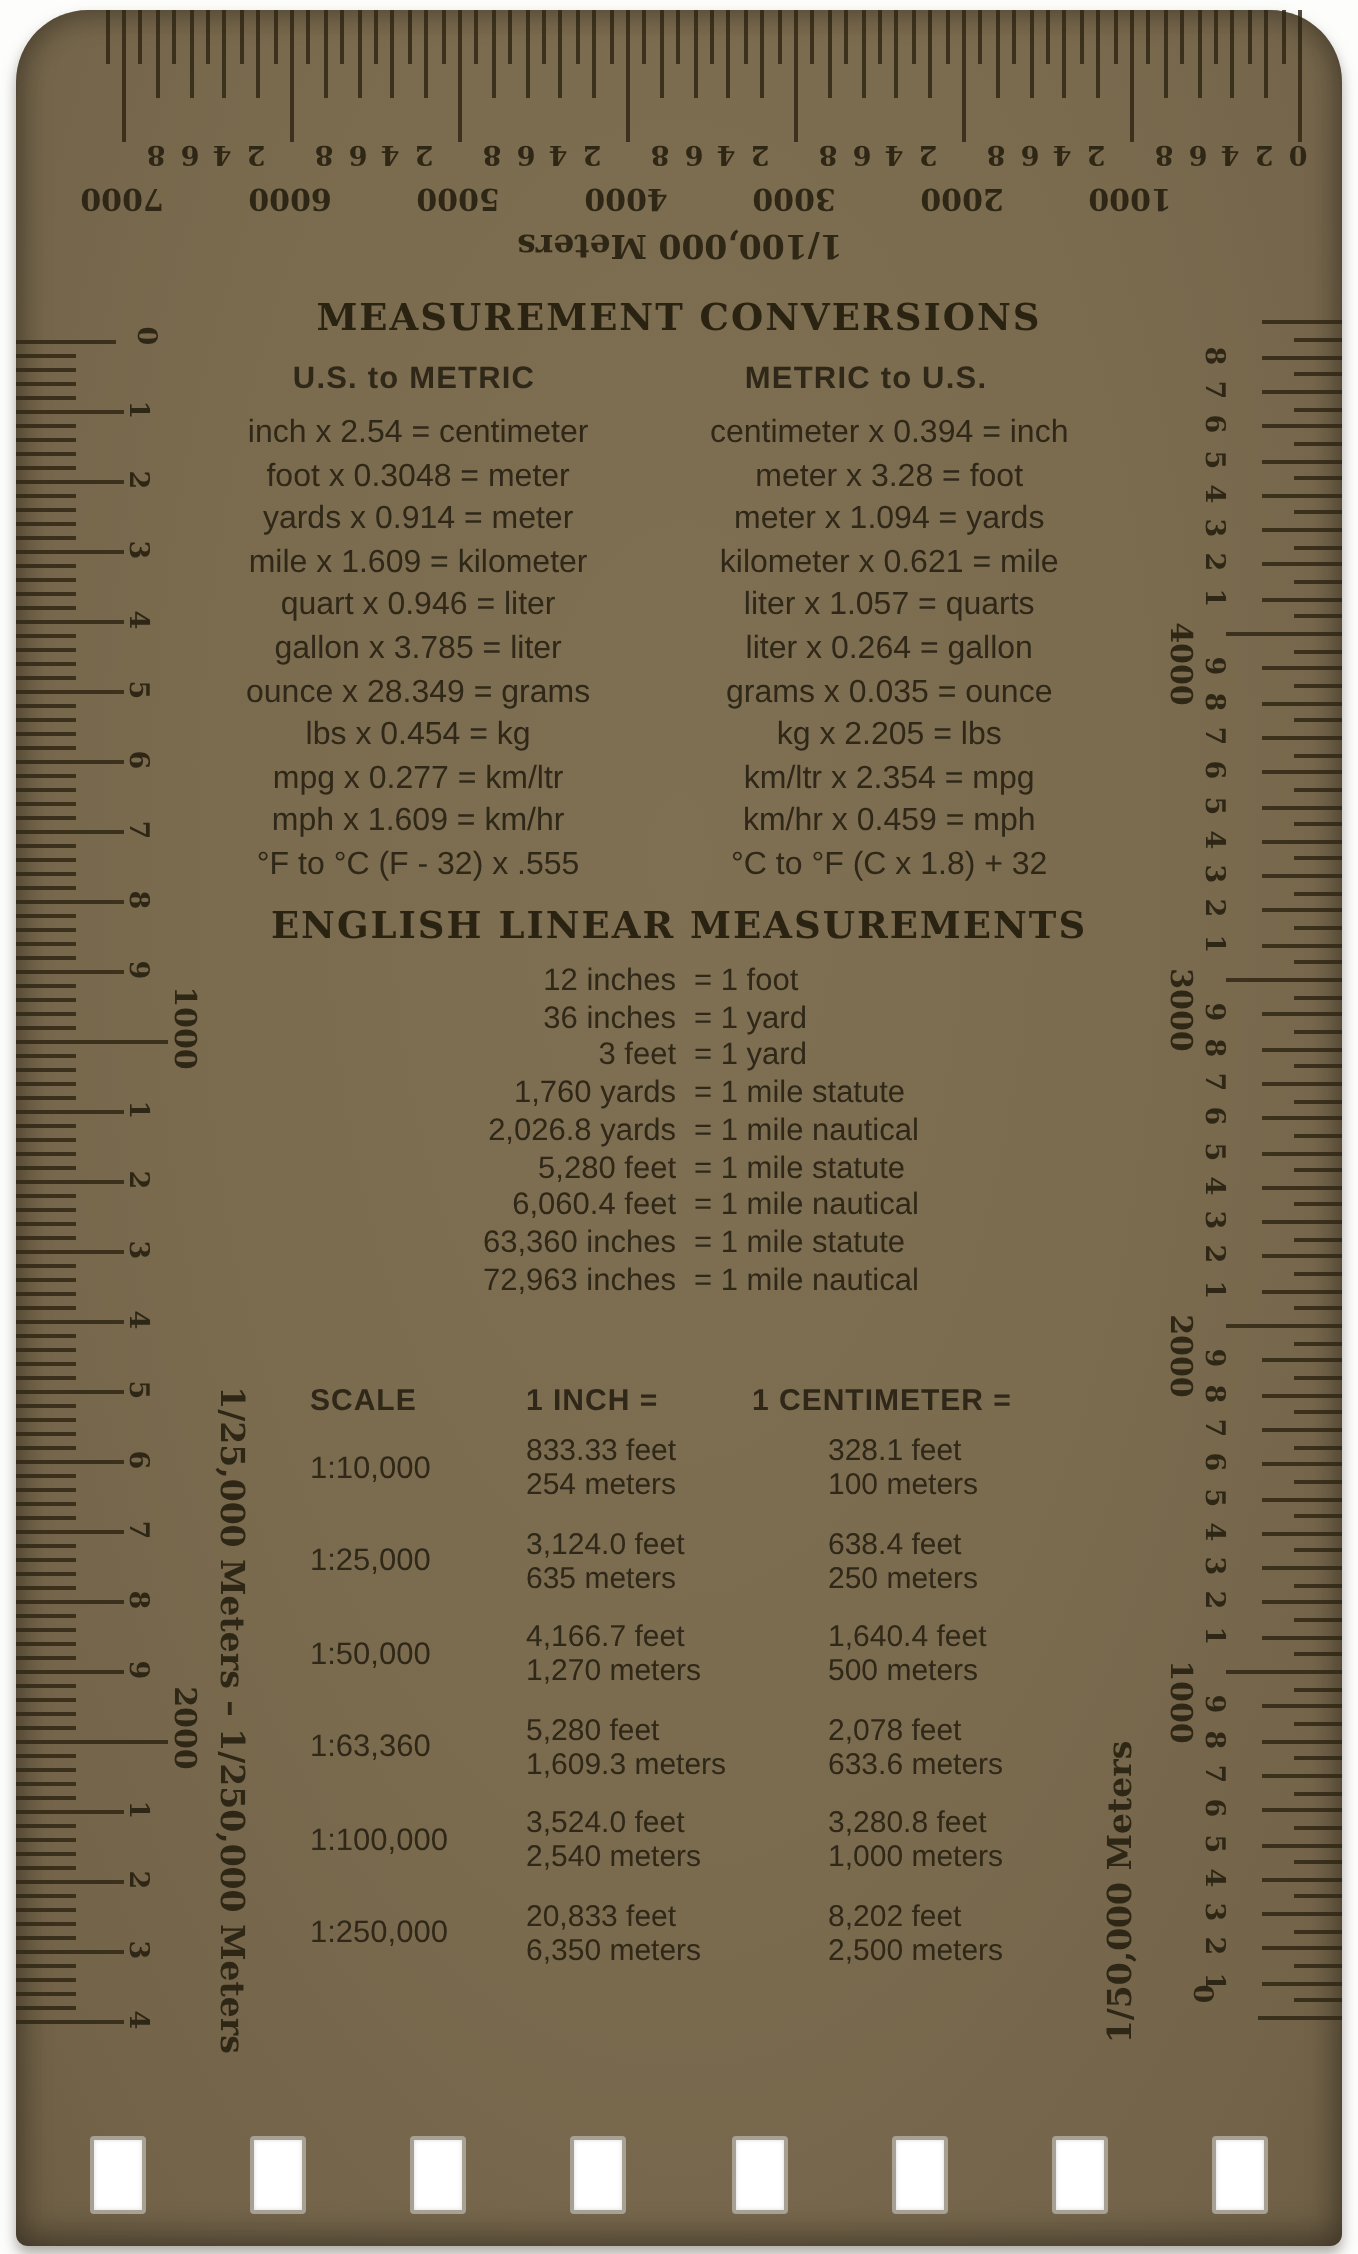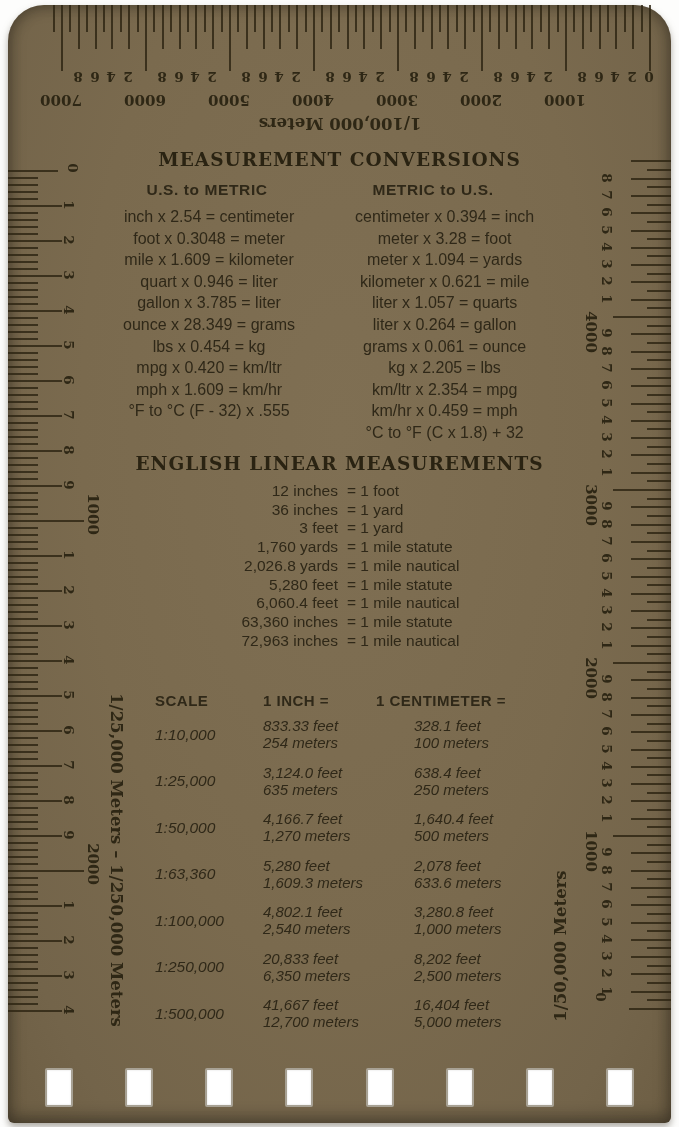--- a/index.html
+++ b/index.html
@@ -43,21 +43,21 @@
   .c0{left:115px;} .c1{left:347px;}
   
   #eq-list{position:absolute;left:58px;top:477px;font-size:15.5px;}
   .eq-row{display:flex;line-height:18.7px;white-space:nowrap;}
   .eq-l{width:272px;text-align:right;}
   .eq-r{margin-left:9px;}
   
   .th{position:absolute;top:687px;font-weight:bold;font-size:15px;
       letter-spacing:.5px;white-space:nowrap;}
   .th-scale{left:147px;} .th-inch{left:255px;} .th-cm{left:368px;}
-  #scale-rows{position:absolute;left:0;top:712px;right:0;font-style:italic;}
+  #scale-rows{position:absolute;left:0;top:712px;right:0;}
   .ms-row{position:relative;height:35px;margin-bottom:11.5px;}
   .ms-scale{position:absolute;left:147px;top:0;height:35px;display:flex;
       align-items:center;font-size:15.5px;white-space:nowrap;}
   .ms-cell{position:absolute;top:0;font-size:15px;line-height:17.4px;white-space:nowrap;}
   .ms-inch{left:255px;} .ms-cm{left:406px;}
   
   #holes{position:absolute;left:37px;top:1063px;width:589px;height:39px;
       display:flex;justify-content:space-between;}
   .hole{width:28px;height:39px;background:#fff;border:2px solid #a7a194;
       border-radius:2px;box-sizing:border-box;
@@ -483,37 +483,38 @@
     <div class="v-label left">1/25,000 Meters – 1/250,000 Meters</div>
     <div class="v-label right">1/50,000 Meters</div>
 
     <h1 class="title t1">MEASUREMENT CONVERSIONS</h1>
 
     <div class="conv-h h0">U.S. to METRIC</div>
     <div class="conv-h h1">METRIC to U.S.</div>
     <div class="conv-col c0" id="conv0">
         <div class="conv-row">inch x 2.54 = centimeter</div>
         <div class="conv-row">foot x 0.3048 = meter</div>
+        <div class="conv-row">yards x 0.914 = meter</div>
         <div class="conv-row">mile x 1.609 = kilometer</div>
         <div class="conv-row">quart x 0.946 = liter</div>
         <div class="conv-row">gallon x 3.785 = liter</div>
         <div class="conv-row">ounce x 28.349 = grams</div>
         <div class="conv-row">lbs x 0.454 = kg</div>
-        <div class="conv-row">mpg x 0.420 = km/ltr</div>
+        <div class="conv-row">mpg x 0.277 = km/ltr</div>
         <div class="conv-row">mph x 1.609 = km/hr</div>
         <div class="conv-row">°F to °C  (F - 32) x .555</div>
       </div>
     <div class="conv-col c1" id="conv1">
         <div class="conv-row">centimeter x 0.394 = inch</div>
         <div class="conv-row">meter x 3.28 = foot</div>
         <div class="conv-row">meter x 1.094 = yards</div>
         <div class="conv-row">kilometer x 0.621 = mile</div>
         <div class="conv-row">liter x 1.057 = quarts</div>
         <div class="conv-row">liter x 0.264 = gallon</div>
-        <div class="conv-row">grams x 0.061 = ounce</div>
+        <div class="conv-row">grams x 0.035 = ounce</div>
         <div class="conv-row">kg x 2.205 = lbs</div>
         <div class="conv-row">km/ltr x 2.354 = mpg</div>
         <div class="conv-row">km/hr x 0.459 = mph</div>
         <div class="conv-row">°C to °F  (C x 1.8) + 32</div>
       </div>
 
     <h2 class="title t2">ENGLISH LINEAR MEASUREMENTS</h2>
     <div id="eq-list">
         <div class="eq-row">
           <span class="eq-l">12 inches</span>
@@ -597,50 +598,39 @@
             <div>1,609.3 meters</div>
           </div>
           <div class="ms-cell ms-cm">
             <div>2,078 feet</div>
             <div>633.6 meters</div>
           </div>
         </div>
         <div class="ms-row">
           <div class="ms-scale">1:100,000</div>
           <div class="ms-cell ms-inch">
-            <div>4,802.1 feet</div>
+            <div>3,524.0 feet</div>
             <div>2,540 meters</div>
           </div>
           <div class="ms-cell ms-cm">
             <div>3,280.8 feet</div>
             <div>1,000 meters</div>
           </div>
         </div>
         <div class="ms-row">
           <div class="ms-scale">1:250,000</div>
           <div class="ms-cell ms-inch">
             <div>20,833 feet</div>
             <div>6,350 meters</div>
           </div>
           <div class="ms-cell ms-cm">
             <div>8,202 feet</div>
             <div>2,500 meters</div>
           </div>
         </div>
-        <div class="ms-row">
-          <div class="ms-scale">1:500,000</div>
-          <div class="ms-cell ms-inch">
-            <div>41,667 feet</div>
-            <div>12,700 meters</div>
-          </div>
-          <div class="ms-cell ms-cm">
-            <div>16,404 feet</div>
-            <div>5,000 meters</div>
-          </div>
-        </div>
       </div>
 
     <div id="holes">
         <div class="hole"></div>
         <div class="hole"></div>
         <div class="hole"></div>
         <div class="hole"></div>
         <div class="hole"></div>
         <div class="hole"></div>
         <div class="hole"></div>

